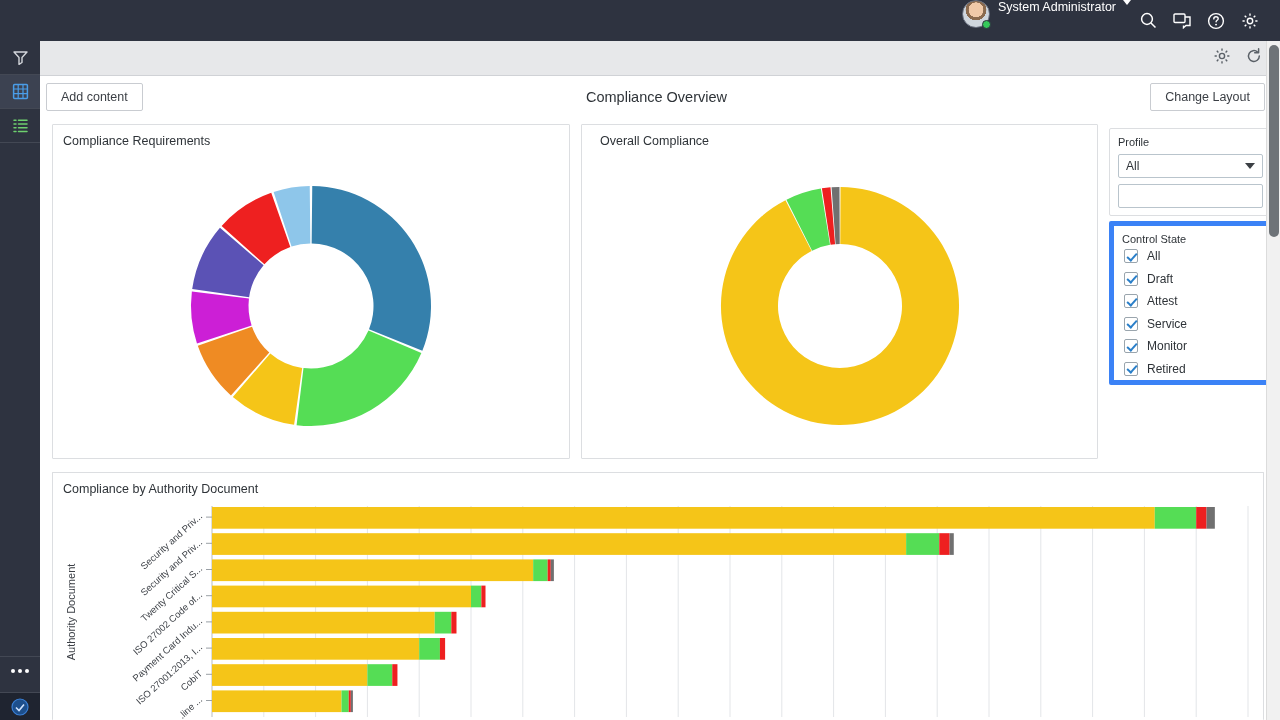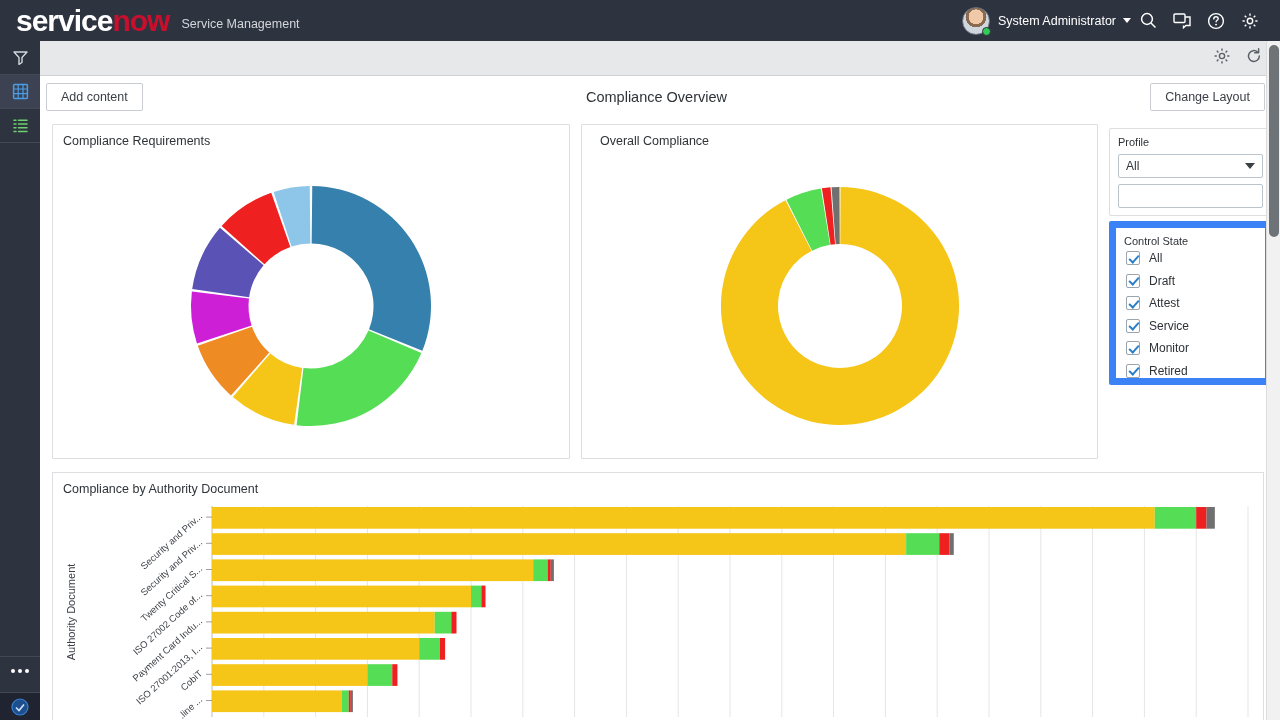--- a/index.html
+++ b/index.html
@@ -22,21 +22,21 @@
     font-size: 30px; font-weight: bold; letter-spacing: -1px;
     line-height: 30px;
   }
   .logo .svc { color: #ffffff; }
   .logo .now { color: #c8102e; }
   .banner-sub {
     color: #d3d6db; font-size: 12.5px; margin-left: 12px;
     position: relative; top: -3px;
   }
   .banner-right {
-    margin-left: auto; display: flex; align-items: center;
+    margin-left: auto; display: flex; 
     padding-right: 13px; gap: 0px;
   }
   .avatar-wrap { position: relative; width: 28px; height: 28px; margin-right: 8px; }
   .avatar {
     width: 28px; height: 28px; border-radius: 50%;
     background: radial-gradient(circle at 50% 34%, #f0c9a8 0 34%, #8a6a4e 35% 48%, #cfd6dd 49% 100%);
     border: 1px solid #6a7180; overflow: hidden;
   }
   .avatar-dot {
     position: absolute; right: -1px; bottom: -1px;
@@ -132,21 +132,21 @@
 
   
   #profile-panel {
     position: absolute; left: 1109px; top: 128px;
     width: 163px; height: 88px;
     background: #ffffff; border: 1px solid #dcdee1; border-radius: 2px;
   }
   #state-panel {
     position: absolute; left: 1109px; top: 221px;
     width: 163px; height: 164px;
-    background: #ffffff; border: 7px solid #3b82f6; border-radius: 2px;
+    background: #ffffff; border: 5px solid #3b82f6; border-radius: 2px;
   }
   .filter-label {
     font-size: 11px; color: #2e3338;
     padding: 7px 0 0 8px;
   }
   .select-box {
     margin: 6px 8px 0 8px; height: 24px;
     border: 1px solid #b9c4cc; border-radius: 2px;
     background: #ffffff; display: flex; align-items: center;
     padding: 0 7px; font-size: 12px; color: #2e3338;
@@ -191,26 +191,20 @@
   }
   .scrollbar-thumb {
     position: absolute; top: 4px; left: 2px;
     width: 10px; height: 192px; background: #6e7378; border-radius: 5px;
   }
 </style>
 </head>
 <body>
 
 <div class="banner">
-  <div class="logo-wrap">
-    <div class="logo">
-      <span class="svc">service</span><span class="now">now</span>
-    </div>
-    <div class="banner-sub">Service Management</div>
-  </div>
 
   <div class="banner-right">
     <div class="avatar-wrap">
       <div class="avatar"></div>
       <div class="avatar-dot"></div>
     </div>
     <span class="user-name">System Administrator</span>
     <span class="caret"></span>
 
     <div class="banner-icon">

